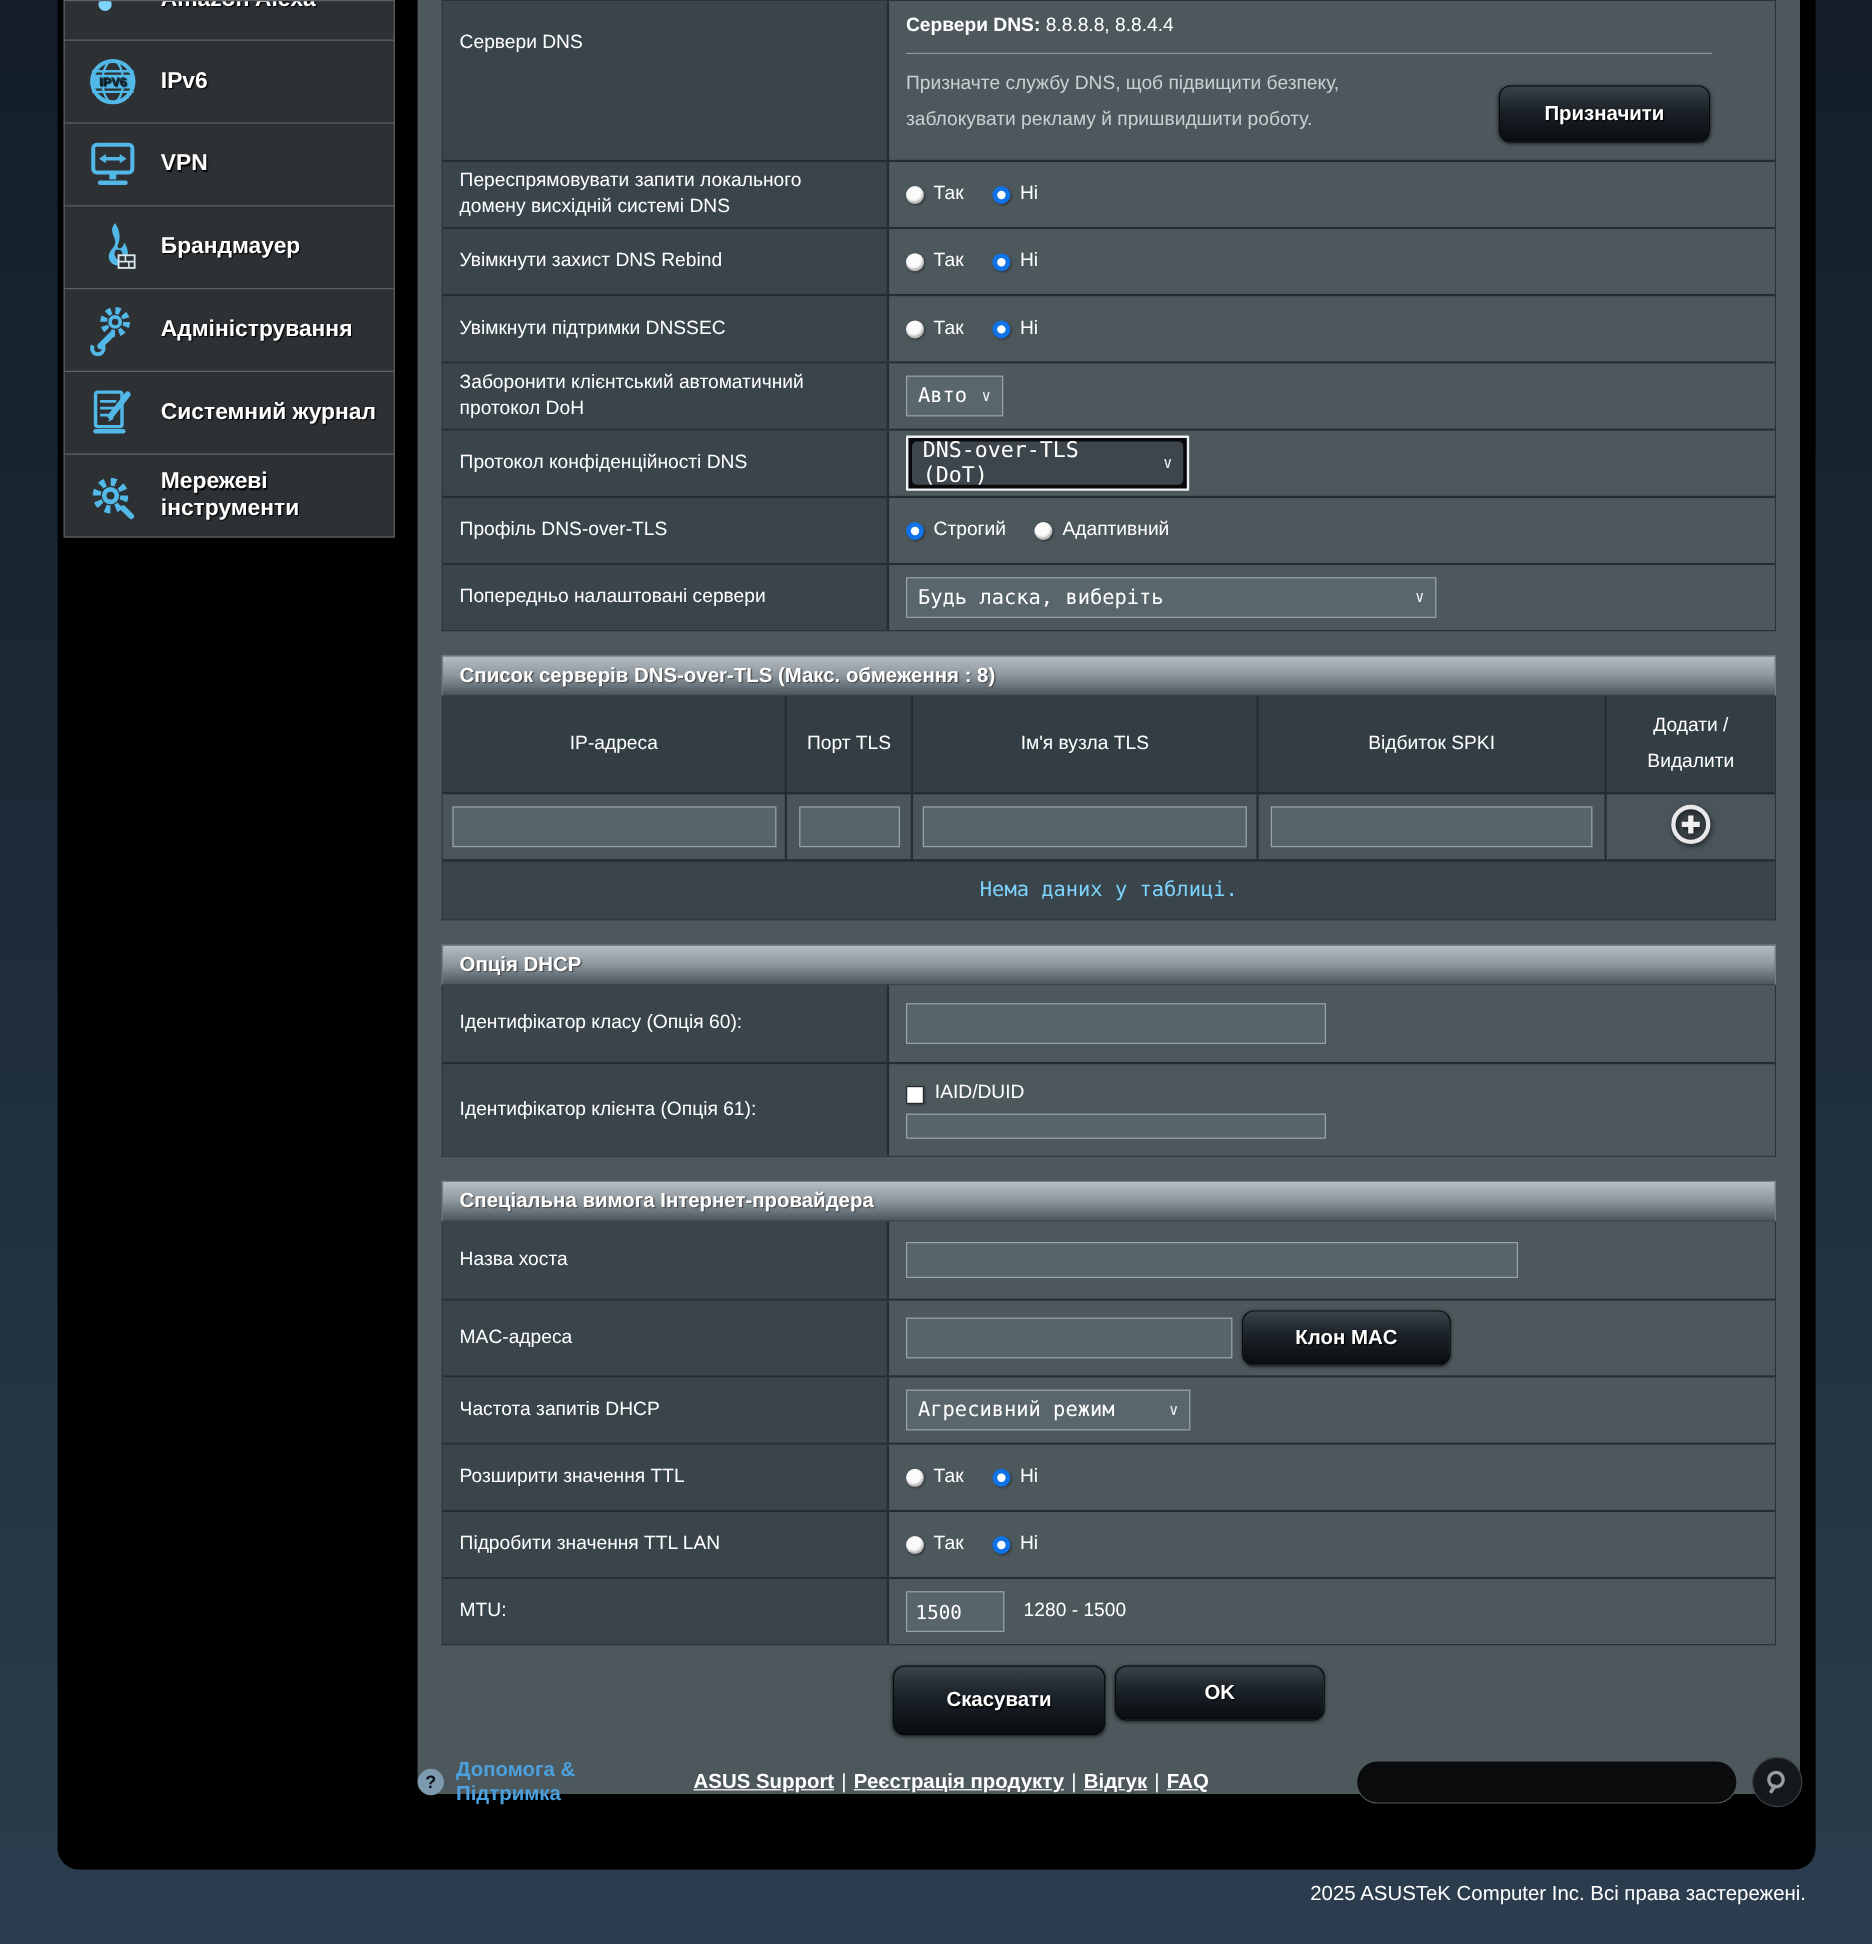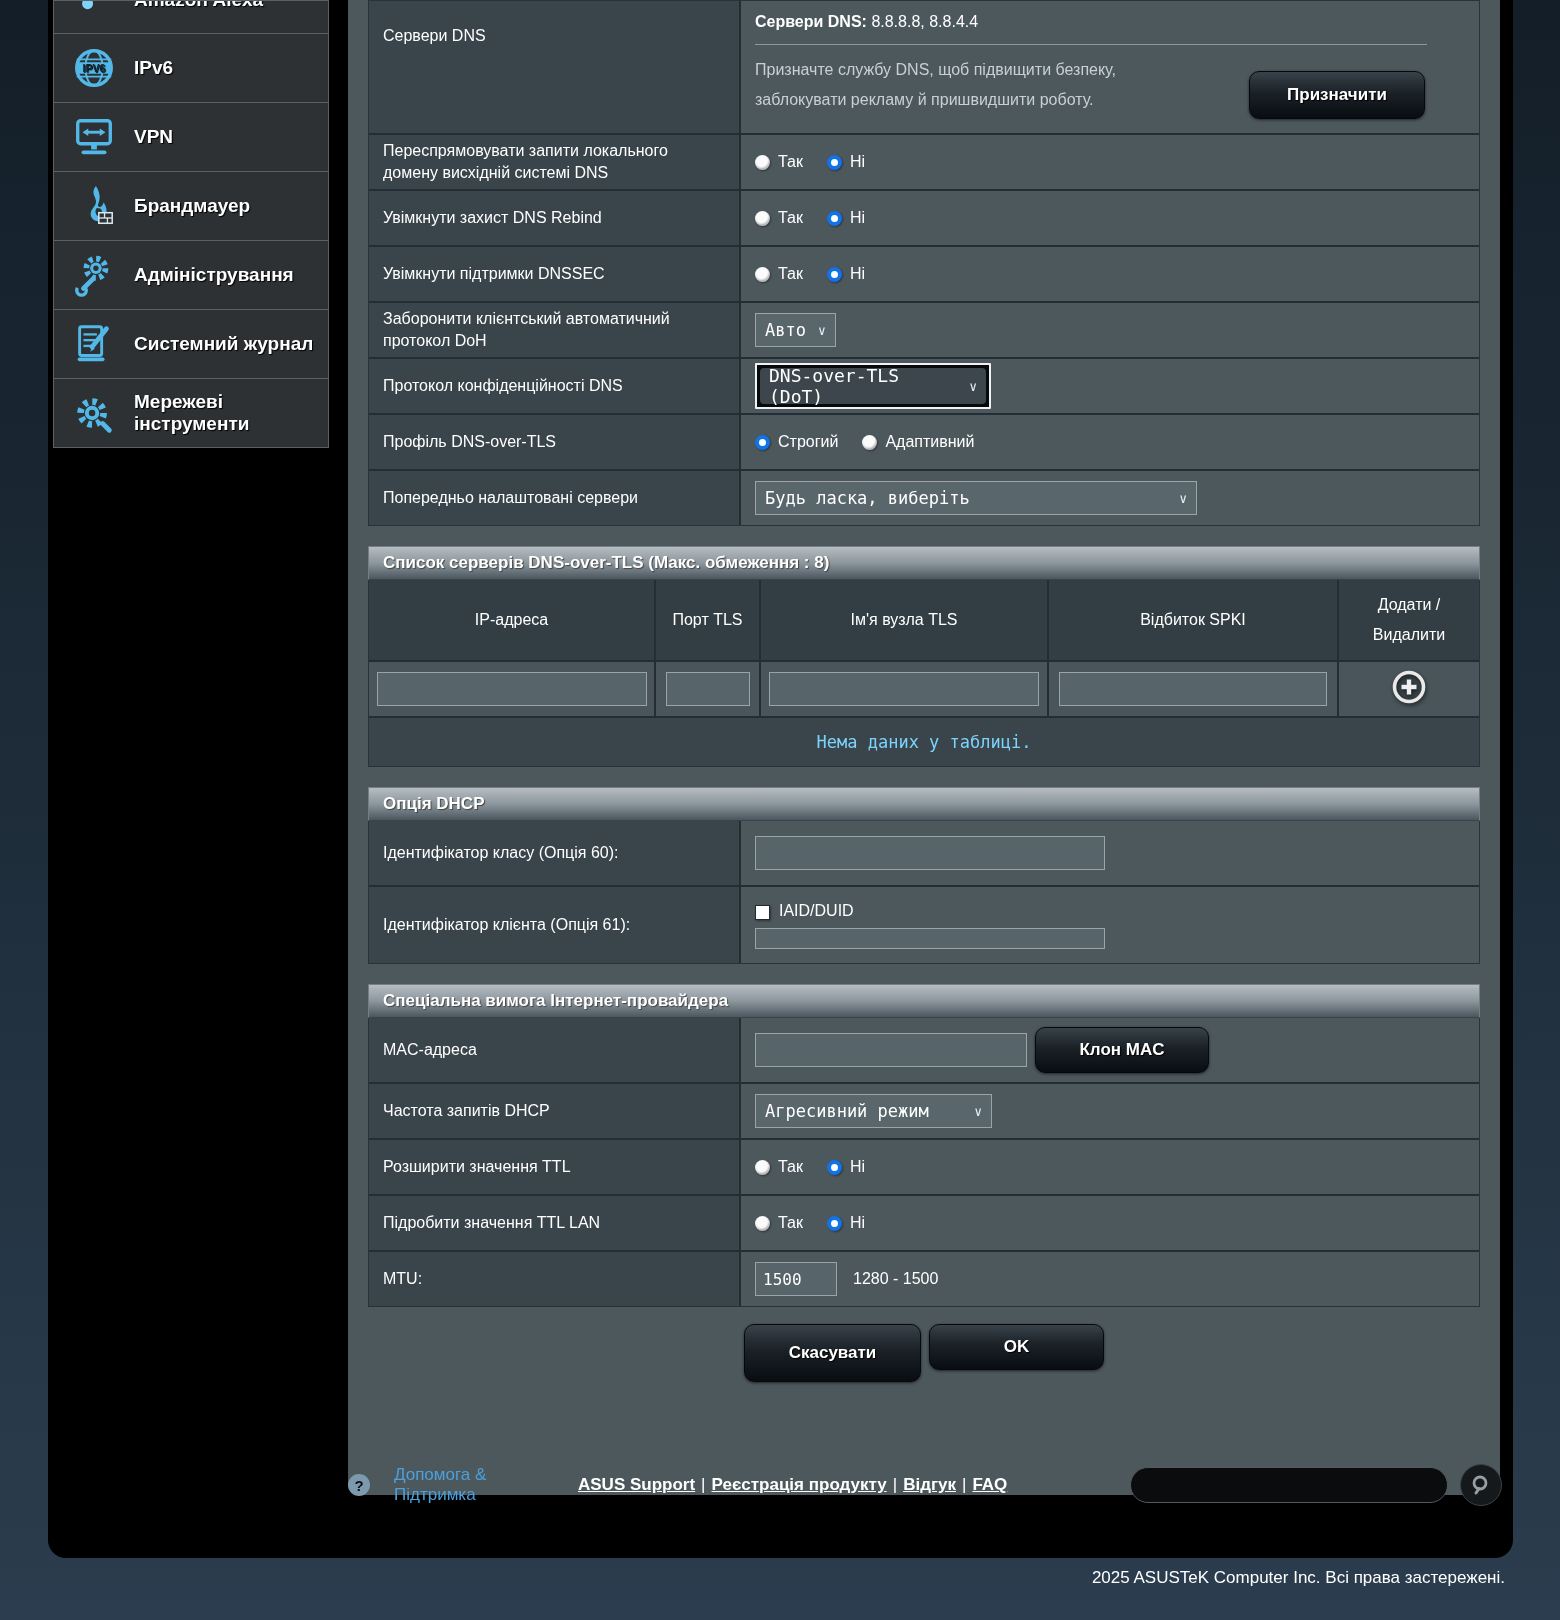--- a/index.html
+++ b/index.html
@@ -82,21 +82,21 @@
   .cb-line { display:flex; align-items:flex-end; gap:9px; font-size:16px; color:#fff; }
 
   .actions { display:flex; justify-content:center; gap:8px; margin-top:17px; }
 
   
   .frame-footer { position:absolute; left:300px; top:1455px; width:1160px; height:60px;
                   display:flex; align-items:center; }
   .help { display:flex; align-items:center; gap:10px; width:185px; }
   .help-icon { width:22px; height:22px; border-radius:50%; background:#7d99ad; color:#0b1116;
                font-weight:bold; font-size:15px; display:flex; align-items:center; justify-content:center; }
-  .help-text { color:#4ba0dd; font-weight:normal; font-size:17px; line-height:20px;margin-left:14px; }
+  .help-text { color:#4ba0dd; font-weight:bold; font-size:17px; line-height:20px; }
   .flinks { margin-left:45px; color:#fff; font-size:17px; font-weight:bold; }
   .flinks a { color:#fff; cursor:pointer; text-decoration:underline; }
   .flinks .sep { font-weight:normal; padding:0 6px; text-decoration:none; }
   .search-wrap { margin-left:auto; margin-right:6px; display:flex; align-items:center; gap:12px; }
   .search-pill { width:318px; height:36px; border-radius:18px; background:#0a0c0d;
                  border:1px solid #525a5e; color:#dfe5e8; font-size:15px; padding:0 16px; outline:none; }
   .mag-btn { width:42px; height:42px; border-radius:50%; background:#16191b; border:1px solid #3a4145;
              display:flex; align-items:center; justify-content:center; cursor:pointer; }
   .copyright { position:absolute; right:55px; top:1568px; color:#fff; font-size:17px; }
 </style>
@@ -365,20 +365,26 @@
               <input class="tinput" style="width: 350px;">
             </div>
           </div>
         </div>
       </div>
 
       <div class="section" style="margin-top:20px">
         <div class="section-hdr">Спеціальна вимога Інтернет-провайдера</div>
         <div class="form-table" style="border-top:none">
           <div class="frow h64">
+            <div class="flabel">Назва хоста</div>
+            <div class="fvalue">
+                <input class="tinput" style="width: 510px; height: 30px;">
+              </div>
+          </div>
+          <div class="frow h64">
             <div class="flabel">MAC-адреса</div>
             <div class="fvalue">
               <input class="tinput" style="width: 272px;">
               <button class="btn-dark" style="width:174px;height:46px;margin-left:8px">Клон MAC</button>
             </div>
           </div>
           <div class="frow h56">
             <div class="flabel">Частота запитів DHCP</div>
             <div class="fvalue">
               <span class="uiselect" style="width:237px">

